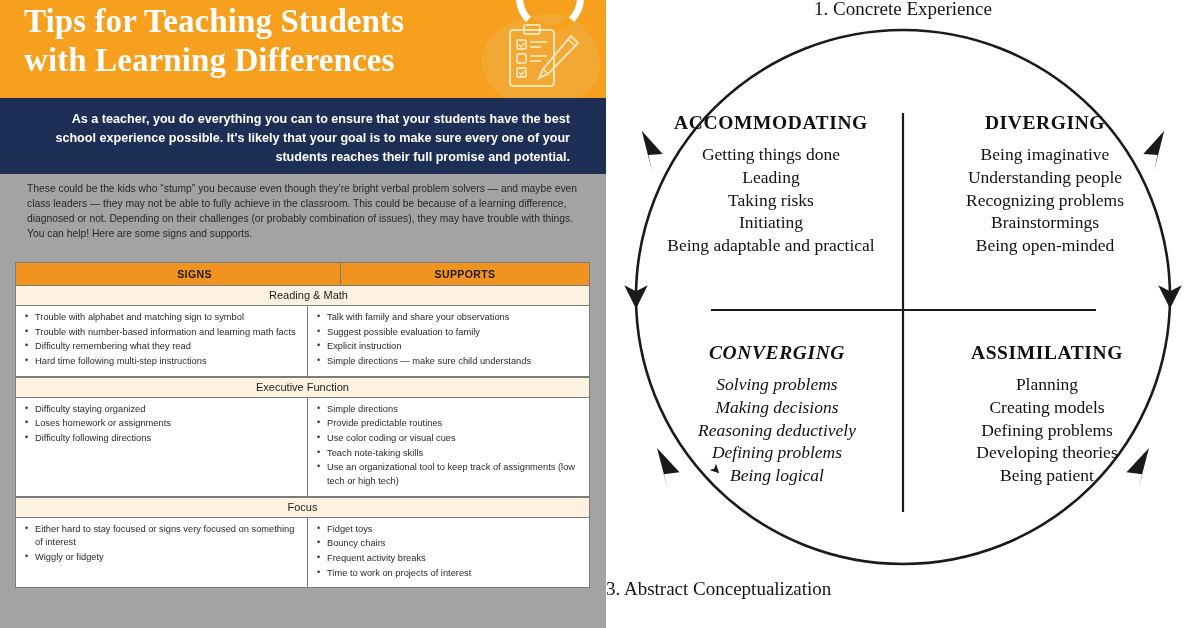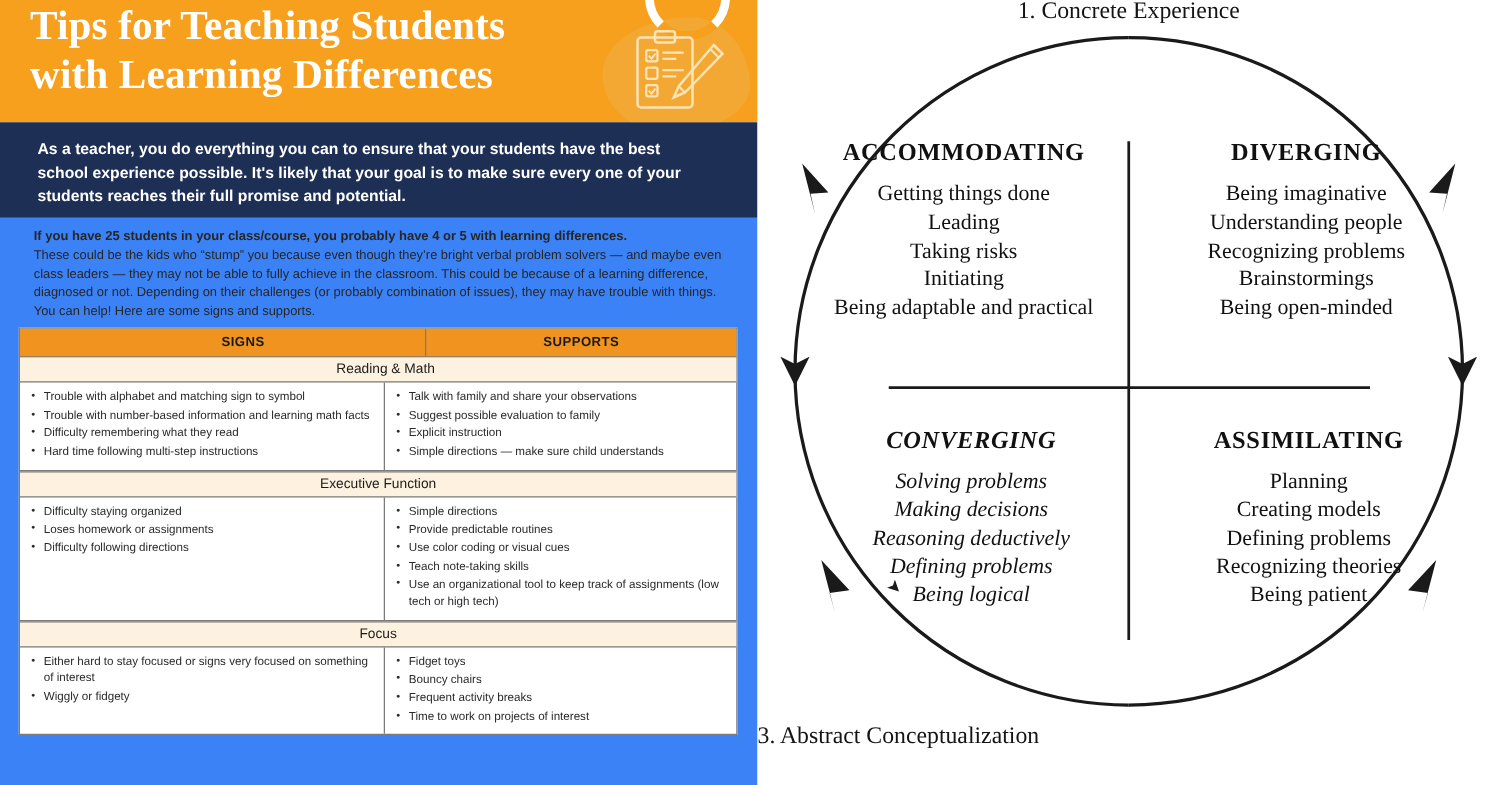--- a/index.html
+++ b/index.html
@@ -9,21 +9,21 @@
     background:#ffffff;
     font-family:"Liberation Sans", sans-serif;
     overflow:hidden;
     position:relative;
   }
   #stage{position:relative;width:1200px;height:628px;overflow:hidden;background:#fff;}
 
   
   #left-panel{
     position:absolute;left:0;top:0;width:606px;height:628px;
-    background:#3b82f6;overflow:hidden;
+    background:#a3a3a3;overflow:hidden;
   }
 
   
   .hdr{
     position:absolute;left:0;top:0;width:606px;height:98px;
     background:#f7a01d;overflow:hidden;
   }
   .hdr-blob{
     position:absolute;right:6px;top:14px;width:118px;height:92px;
     background:#f2ab3c;border-radius:60% 40% 55% 45% / 50% 60% 40% 50%;
@@ -46,21 +46,21 @@
     letter-spacing:.1px;
   }
 
   
   .navy{
     position:absolute;left:0;top:98px;width:606px;height:76px;
     background:#1e2f56;
   }
   .navy p{
     margin:0;position:absolute;left:30px;top:12px;width:540px;
-    color:#ffffff;font-size:12.6px;line-height:1.52;font-weight:600;
+    color:#ffffff;font-size:12.6px;line-height:1.52;font-weight:600;text-align:right;
   }
 
   
   .intro{
     position:absolute;left:27px;top:182px;width:565px;
     color:#262626;font-size:10.3px;line-height:1.45;
   }
   .intro .lead{font-weight:bold;display:block;margin-bottom:1px;font-size:10.4px;}
 
   
@@ -154,21 +154,20 @@
         <div>Tips for Teaching Students</div>
         <div>with Learning Differences</div>
       </div>
     </div>
 
     <div class="navy">
       <p>As a teacher, you do everything you can to ensure that your students have the best school experience possible. It's likely that your goal is to make sure every one of your students reaches their full promise and potential.</p>
     </div>
 
     <div class="intro">
-      <span class="lead">If you have 25 students in your class/course, you probably have 4 or 5 with learning differences.</span>
       <span>These could be the kids who “stump” you because even though they’re bright verbal problem solvers — and maybe even class leaders — they may not be able to fully achieve in the classroom. This could be because of a learning difference, diagnosed or not. Depending on their challenges (or probably combination of issues), they may have trouble with things. You can help! Here are some signs and supports.</span>
     </div>
 
     <div class="tbl">
       <div class="tbl-head">
         <div class="th signs">SIGNS</div>
         <div class="th supports">SUPPORTS</div>
       </div>
 
       <div class="sec-row first">Reading &amp; Math</div>
@@ -287,18 +286,18 @@
       <div class="qitem">Reasoning deductively</div>
       <div class="qitem">Defining problems</div>
       <div class="qitem">Being logical</div>
     </div>
 
     <div class="quad" id="q-assimilating">
       <div class="qtitle">ASSIMILATING</div>
       <div class="qitem">Planning</div>
       <div class="qitem">Creating models</div>
       <div class="qitem">Defining problems</div>
-      <div class="qitem">Recognizing theories</div>
+      <div class="qitem">Developing theories</div>
       <div class="qitem">Being patient</div>
     </div>
 
   </div>
 </div>
 
 </body></html>

